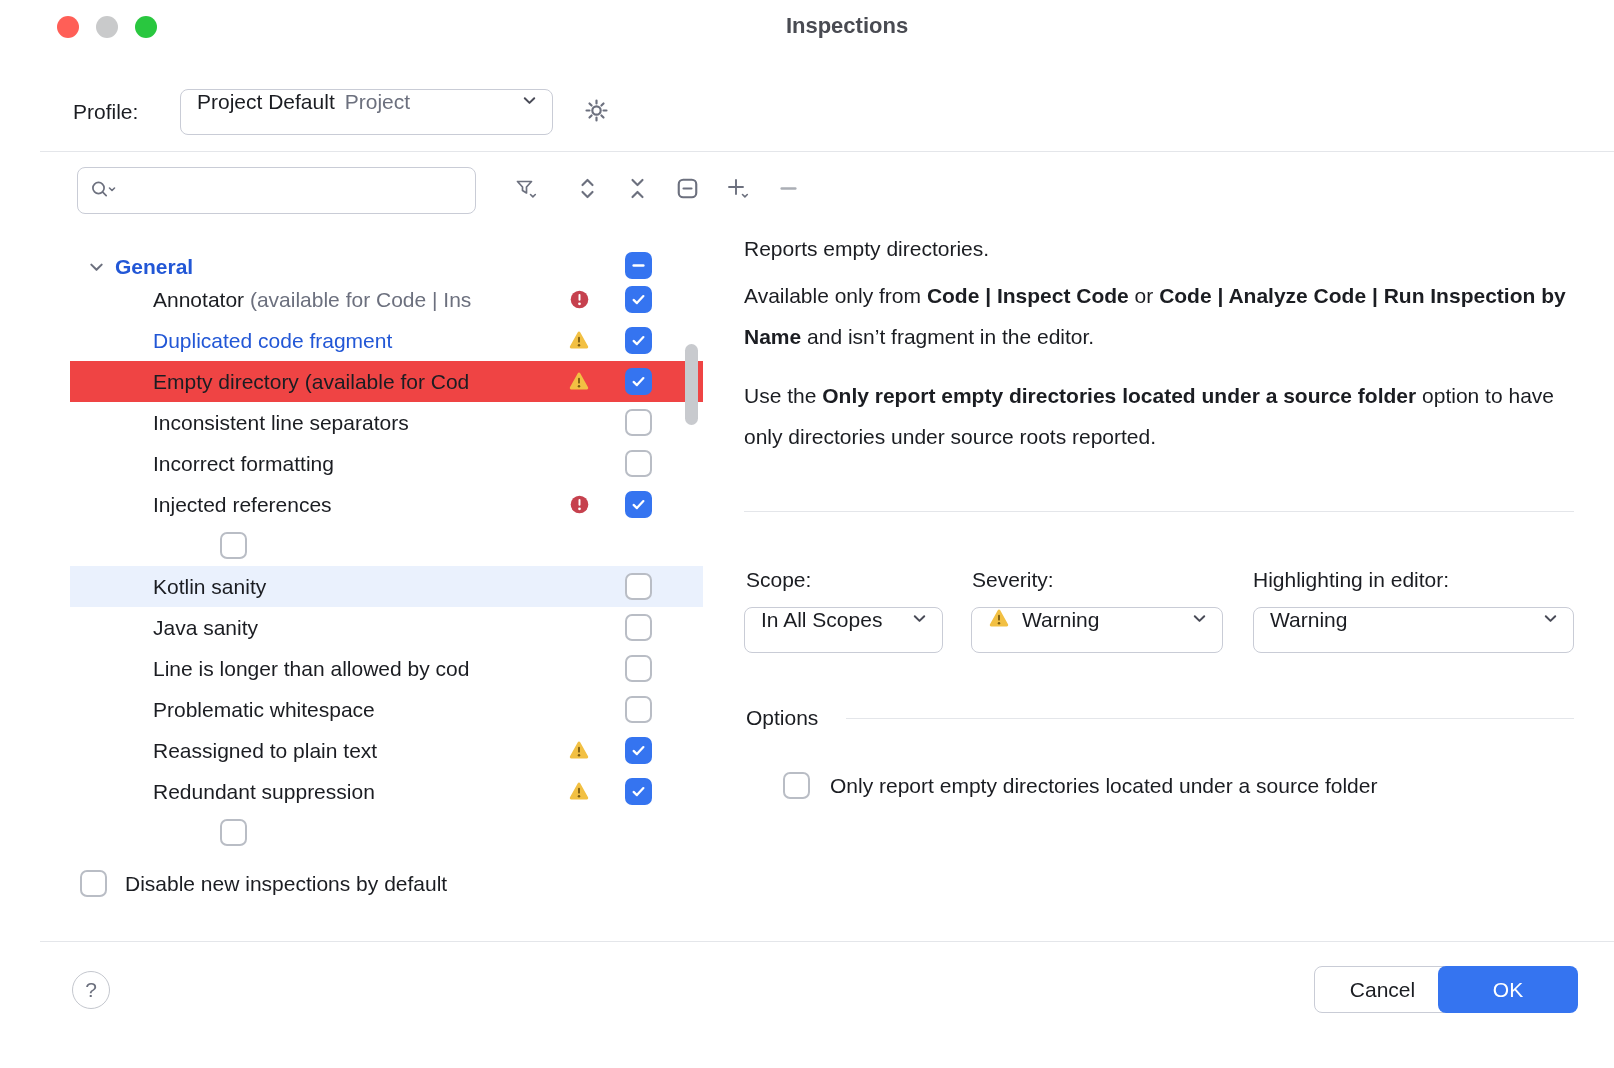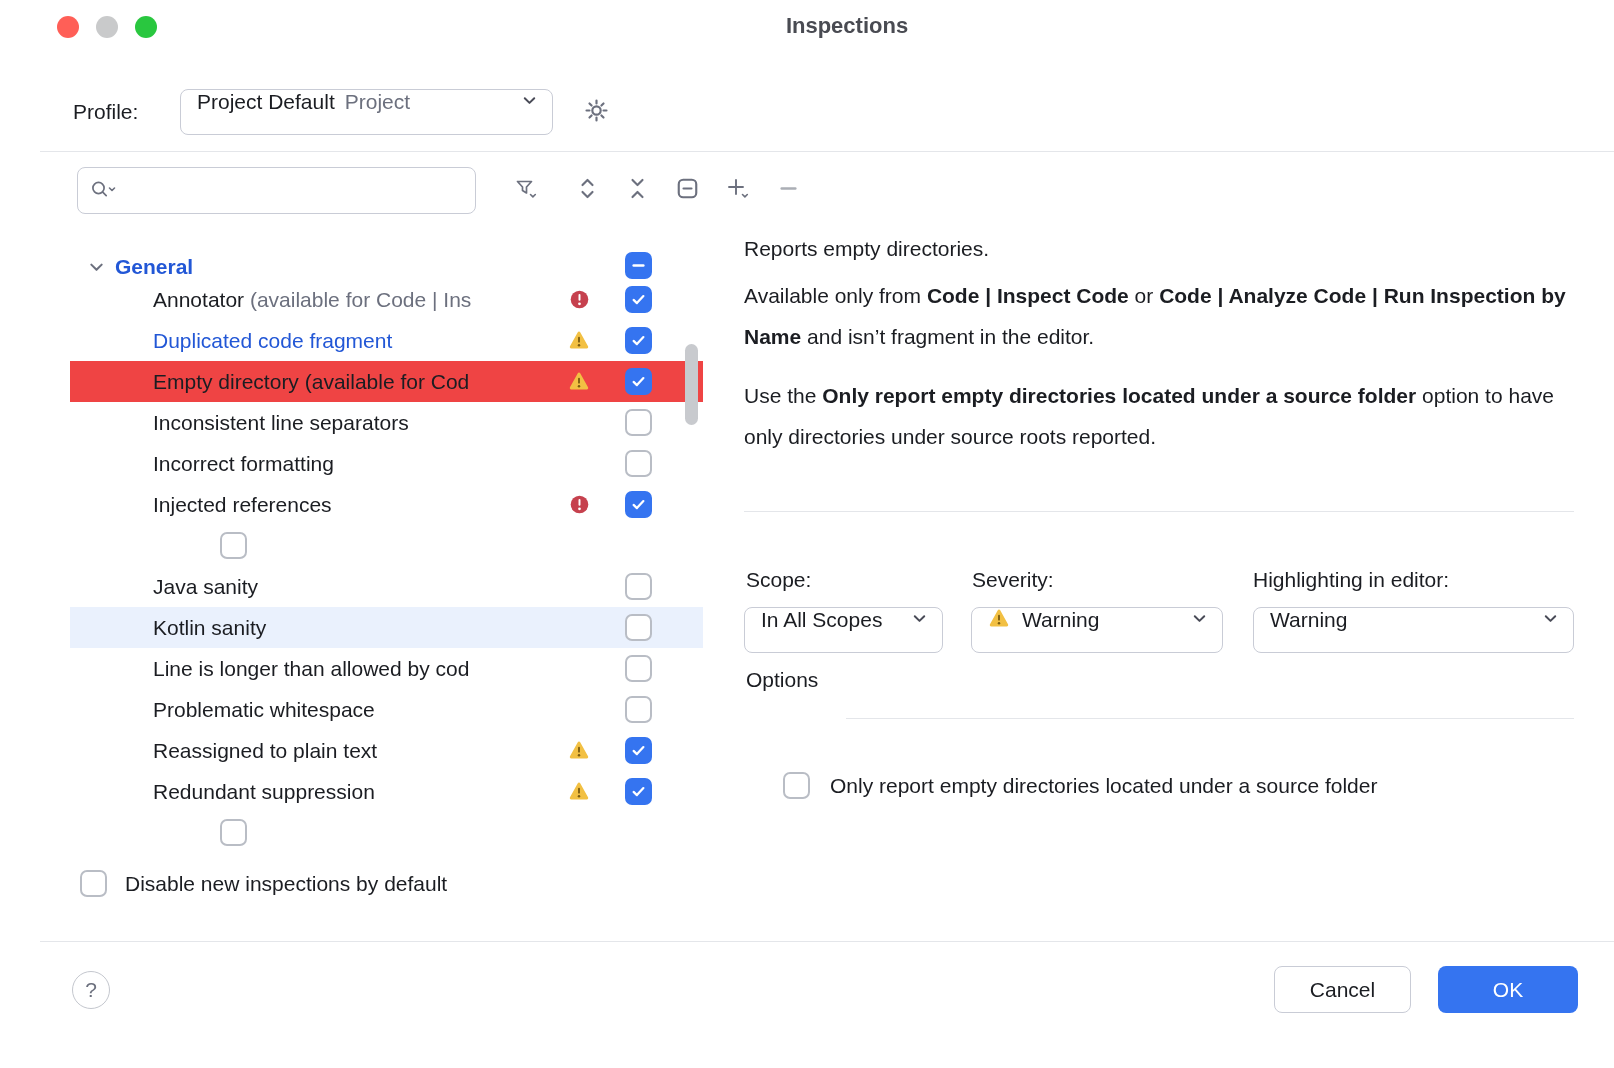--- a/index.html
+++ b/index.html
@@ -68,29 +68,29 @@
 
   
   .scope-label{position:absolute;left:706px;top:568px;}
   .severity-label{position:absolute;left:932px;top:568px;}
   .highlight-label{position:absolute;left:1213px;top:568px;}
   .setting-combo{position:absolute;top:607px;height:46px;}
   .scope-combo{left:704px;width:199px;}
   .severity-combo{left:931px;width:252px;gap:12px;}
   .highlight-combo{left:1213px;width:321px;}
   .sev-icon{display:flex;flex:none;}
-  .options-label{position:absolute;left:706px;top:668px;}
+  .options-label{position:absolute;left:706px;top:706px;}
 
   
   .help-btn{position:absolute;left:32px;top:971px;width:38px;height:38px;border-radius:50%;
             border:1.5px solid #c4c7ce;color:#6c707e;font-size:21px;display:flex;align-items:center;
             justify-content:center;box-sizing:border-box;}
   .btn{position:absolute;top:966px;height:47px;border-radius:8px;font-family:inherit;font-size:21px;
        display:flex;align-items:center;justify-content:center;box-sizing:border-box;}
-  .btn-cancel{left:1234px;width:137px;background:#fff;border:1px solid #c9ccd6;color:#1b1d22;}
+  .btn-cancel{left:1274px;width:137px;background:#fff;border:1px solid #c9ccd6;color:#1b1d22;}
   .btn-ok{left:1398px;width:140px;background:#3574f0;border:none;color:#ffffff;}
 </style>
 </head>
 <body>
 
 <div class="window">
 
   <div class="traffic tl-close"></div>
   <div class="traffic tl-min"></div>
   <div class="traffic tl-zoom"></div>
@@ -248,29 +248,29 @@
           <svg width="17" height="17" viewBox="0 0 16 16">
             <path d="M3.4 8.4 L6.5 11.4 L12.6 4.8" fill="none" stroke="#fff" stroke-width="2.1" stroke-linecap="round" stroke-linejoin="round"></path>
           </svg>
         </span>
   </div>
       <div class="tree-row">
 
     <span class="sev"></span>
     <span class="cb" data-state="unchecked"></span>
   </div>
+      <div class="tree-row hovered">
+
+    <span class="row-label"><span>Kotlin sanity</span></span>
+    <span class="sev"></span>
+    <span class="cb" data-state="unchecked"></span>
+  </div>
       <div class="tree-row">
 
     <span class="row-label"><span>Java sanity</span></span>
-    <span class="sev"></span>
-    <span class="cb" data-state="unchecked"></span>
-  </div>
-      <div class="tree-row hovered">
-
-    <span class="row-label"><span>Kotlin sanity</span></span>
     <span class="sev"></span>
     <span class="cb" data-state="unchecked"></span>
   </div>
       <div class="tree-row">
 
     <span class="row-label"><span>Line is longer than allowed by cod</span></span>
     <span class="sev"></span>
     <span class="cb" data-state="unchecked"></span>
   </div>
       <div class="tree-row">

